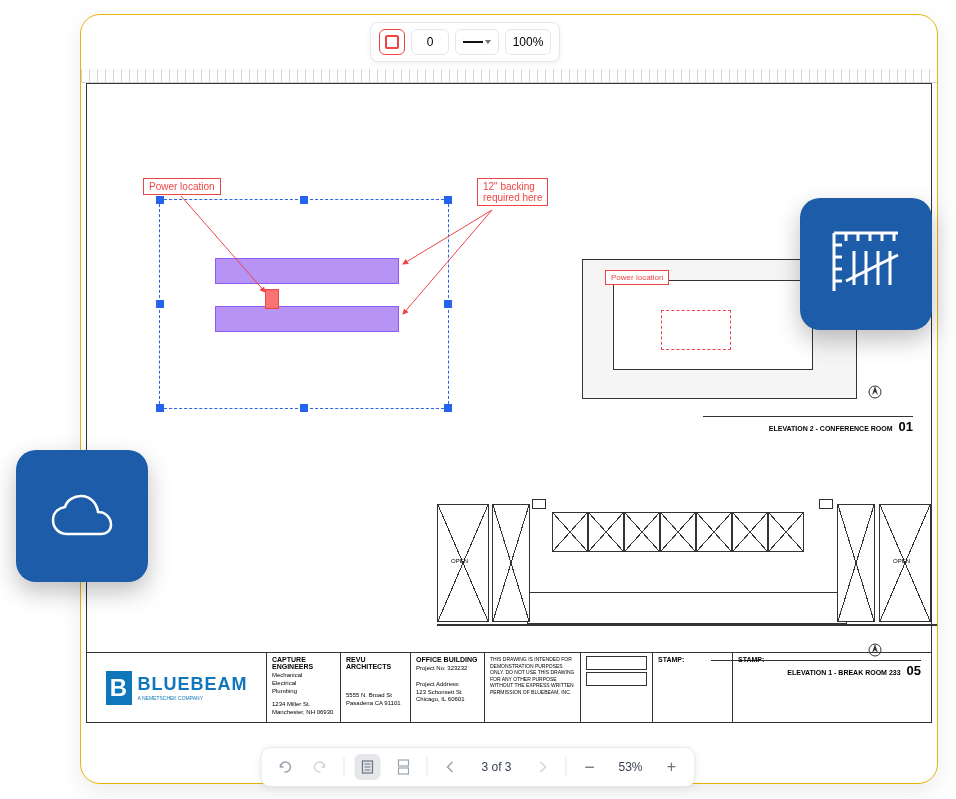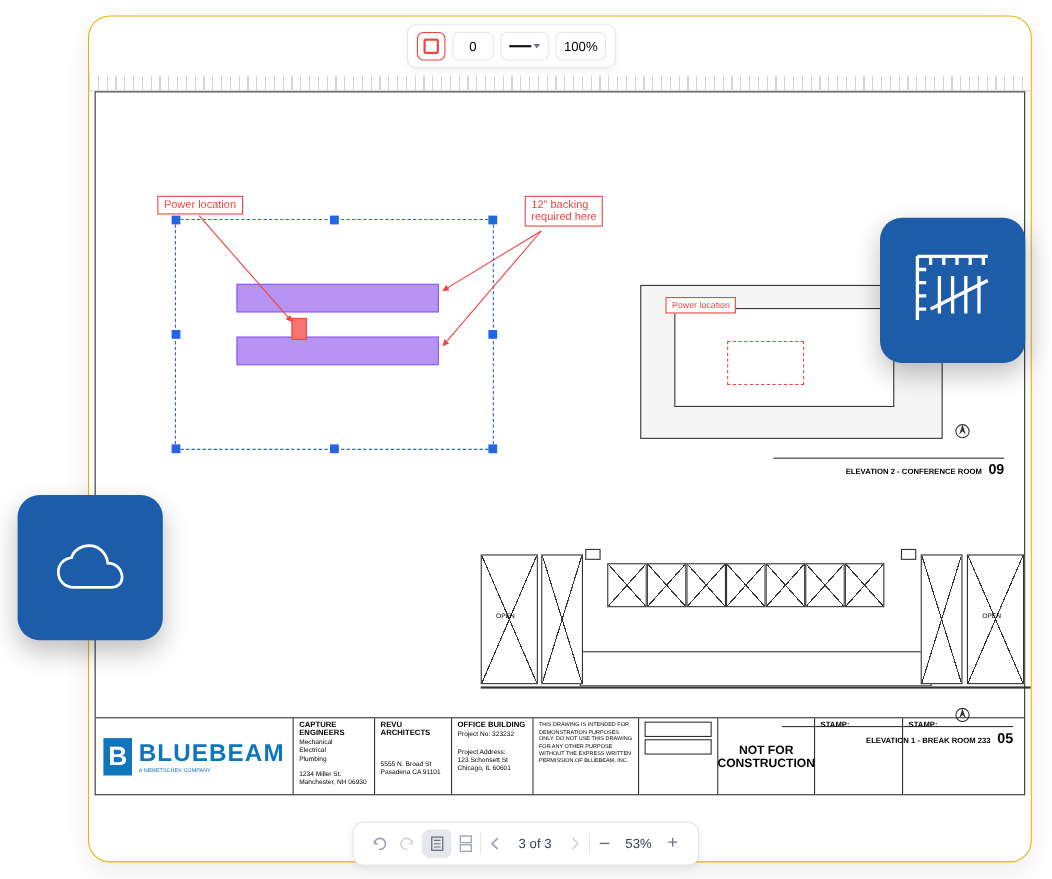--- a/index.html
+++ b/index.html
@@ -90,30 +90,30 @@
 .cabinet.x-marks::after { background: linear-gradient(to bottom left, transparent calc(50% - 0.5px), #333 calc(50% - 0.5px), #333 calc(50% + 0.5px), transparent calc(50% + 0.5px)); }
 
 .title-block {
   position: absolute; left: 0; right: 0; bottom: 0; height: 70px;
   display: flex; border-top: 1px solid #333;
 }
 .tb-cell { border-right: 1px solid #333; padding: 3px 5px; font-size: 7px; }
 .tb-logo { width: 180px; display: flex; align-items: center; justify-content: center; }
 .logo-mark { width: 26px; height: 34px; background: #1076bc; display: flex; align-items: center; justify-content: center; margin-right: 6px; }
 .logo-b { color: #fff; font-size: 24px; font-weight: bold; }
-.logo-text { color: #1076bc; font-size: 22px; font-weight: bold; letter-spacing: 1px; }
+.logo-text { color: #1076bc; font-size: 18px; font-weight: bold; letter-spacing: 1px; }
 .logo-sub { color: #1076bc; font-size: 5px; }
 .tb-cell h4 { font-size: 7px; font-weight: bold; margin-bottom: 2px; }
 .tb-cell p { font-size: 6px; line-height: 1.3; }
 .tb-notfor { display: flex; align-items: center; justify-content: center; font-size: 11px; font-weight: bold; text-align: center; }
 .tb-stamp { width: 80px; }
 
 .bottom-toolbar {
   position: absolute; left: 50%; bottom: 12px; transform: translateX(-50%);
-  display: flex; align-items: center; gap: 0;
+  display: flex; align-items: center; gap: 10px;
   background: #fff; border: 1px solid #e5e7eb; border-radius: 10px;
   padding: 6px 10px; z-index: 10;
   box-shadow: 0 2px 8px rgba(0,0,0,0.08);
 }
 .bt-btn {
   width: 26px; height: 26px; border: none; background: transparent; border-radius: 6px;
   display: flex; align-items: center; justify-content: center; color: #6b7280; font-size: 14px;
 }
 .bt-btn.active { background: #e5e7eb; }
 .bt-sep { width: 1px; height: 20px; background: #e5e7eb; }
@@ -177,21 +177,21 @@
     <div class="annotation-label" style="left:518px; top:186px; font-size:8px;">Power location</div>
     <div class="annotation-label" style="left:726px; top:160px; font-size:8px;">Per AV spec, di</div>
     <div style="position:absolute; left:780px; top:300px;">
       <svg width="16" height="16">
           <circle cx="8" cy="8" r="6" fill="none" stroke="#333"></circle>
           <path d="M8,2 L11,11 L8,8 L5,11 Z" fill="#333"></path>
         </svg>
     </div>
     <div class="elevation-label" style="left:616px; top:332px; width:210px; border-top:1.5px solid #333; padding-top:2px;">
       <span>ELEVATION 2 - CONFERENCE ROOM</span>
-      <span class="elevation-num" style="margin-left:4px;">09</span>
+      <span class="elevation-num" style="margin-left:4px;">01</span>
     </div>
 
     <div class="kitchen-elevation">
       <div style="position:absolute; left:0; top:130px; width:500px; height:2px; background:#333;"></div>
 
       <div class="cabinet" style="left:90px; top:98px; width:320px; height:32px;"></div>
 
       <div class="cabinet x-marks" style="left:115px; top:18px; width:36px; height:40px;"></div>
       <div class="cabinet x-marks" style="left:151px; top:18px; width:36px; height:40px;"></div>
       <div class="cabinet x-marks" style="left:187px; top:18px; width:36px; height:40px;"></div>
@@ -252,22 +252,20 @@
         <p>123 Schonsett St</p>
         <p>Chicago, IL 60601</p>
       </div>
       <div class="tb-cell" style="width:96px;">
         <p style="font-size:5px;">THIS DRAWING IS INTENDED FOR DEMONSTRATION PURPOSES ONLY. DO NOT USE THIS DRAWING FOR ANY OTHER PURPOSE WITHOUT THE EXPRESS WRITTEN PERMISSION OF BLUEBEAM, INC.</p>
       </div>
       <div class="tb-cell" style="width:72px;">
         <div style="border:1px solid #333; height:14px; margin-bottom:2px;"></div>
         <div style="border:1px solid #333; height:14px;"></div>
       </div>
-      <div class="tb-cell tb-notfor" style="width:88px; white-space:pre-line;">NOT FOR
-CONSTRUCTION</div>
       <div class="tb-cell tb-stamp">
           <h4>STAMP:</h4>
         </div>
       <div class="tb-cell tb-stamp" style="border-right:none;">
           <h4>STAMP:</h4>
         </div>
     </div>
   </div>
 </div>
 

